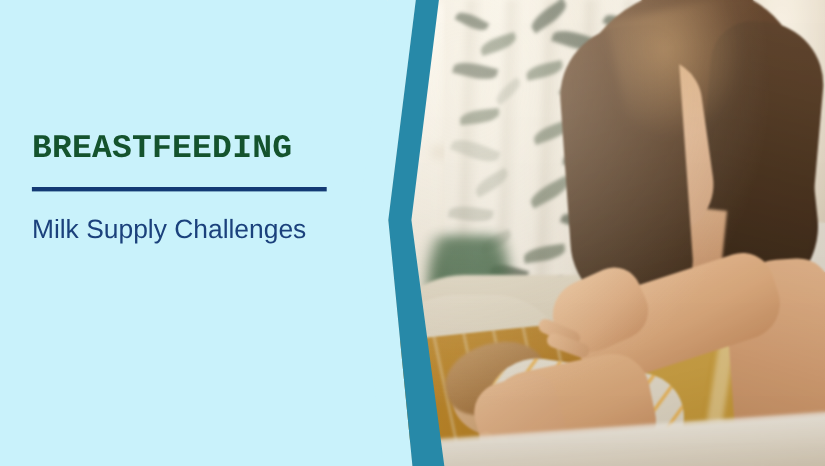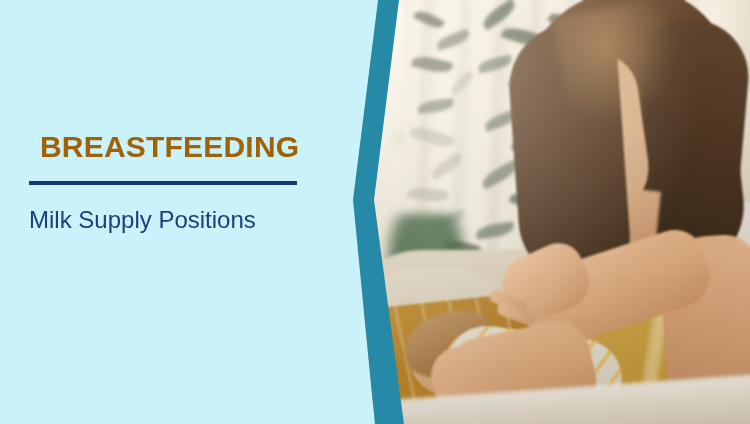--- a/index.html
+++ b/index.html
@@ -454,26 +454,27 @@
     left: 0; top: 0;
     width: 352px; height: 424px;
   }
   .copy {
     position: absolute;
     left: 29px;
     top: 118px;
     width: 300px;
   }
   .title {
-    margin: 11px;
-    color: #a16207;
+    margin: 0;
+    color: #14532d;
     font-size: 30px;
     font-weight: bold;
     line-height: 36px;
     letter-spacing: .2px;
+    font-family: Liberation Mono, monospace;
   }
   .title .line { display: block; white-space: nowrap; }
   .rule {
     width: 268px;
     height: 4px;
     background: #133a74;
     margin: 16px 0 18px 0;
   }
   .subtitle {
     margin: 0;
@@ -594,18 +595,18 @@
     <polygon points="378,0 399,0 374,200 404,424 375,424 353,200" fill="#2789a8"></polygon>
   </svg>
 
   <div class="panel">
     <div class="copy">
       <h1 class="title">
         <span class="line">BREASTFEEDING</span>
       </h1>
       <div class="rule"></div>
       <h2 class="subtitle">
-        <span class="line">Milk Supply Positions</span>
+        <span class="line">Milk Supply Challenges</span>
       </h2>
     </div>
   </div>
 
 </div>
 
 </body></html>

